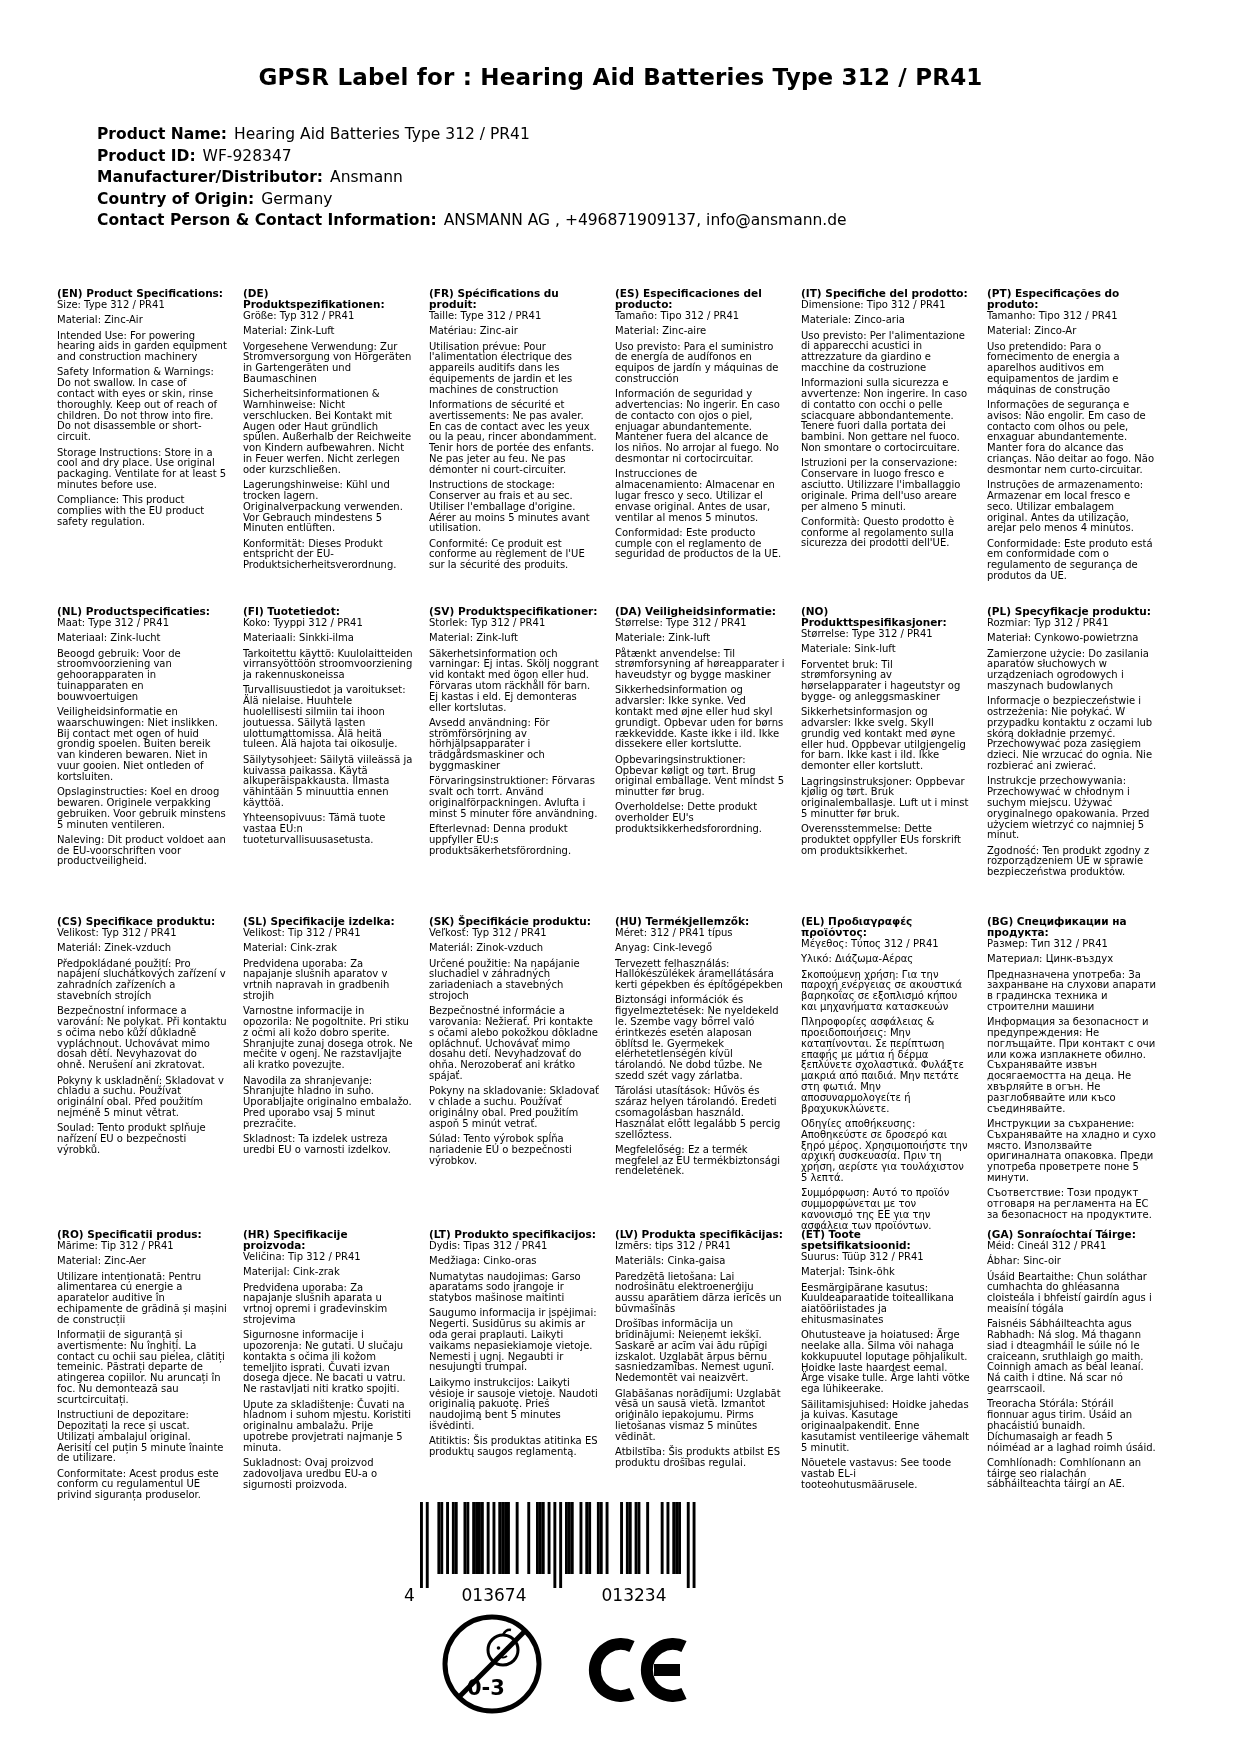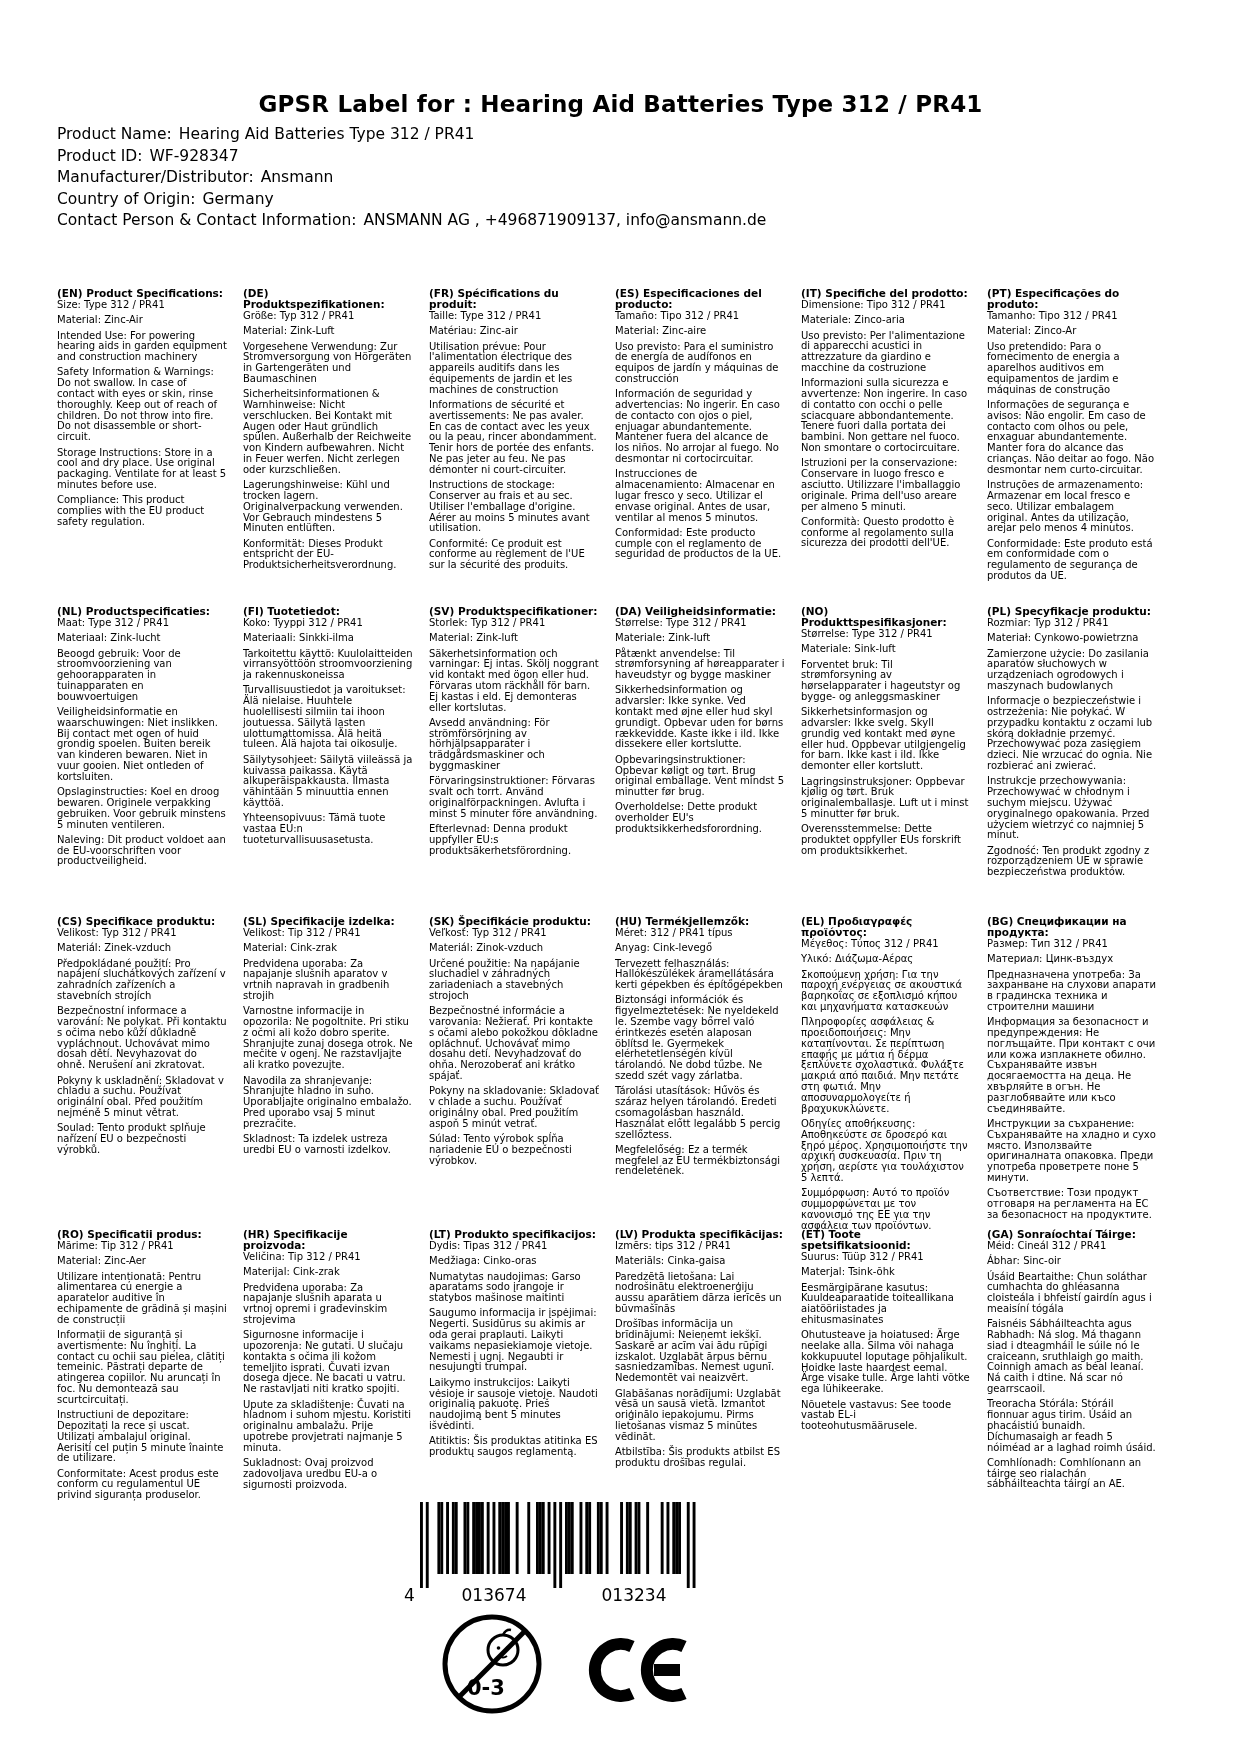--- a/index.html
+++ b/index.html
@@ -2,28 +2,28 @@
 <html><head>
 <meta charset="utf-8">
 <style>
   html,body{margin:0;padding:0;}
   body{
     width:1241px;height:1754px;background:#ffffff;position:relative;
     font-family:"DejaVu Sans", sans-serif;color:#000;
     -webkit-font-smoothing:antialiased;
   }
   .page-title{
-    position:absolute;top:91px;left:0;width:1241px;text-align:center;
+    position:absolute;top:64px;left:0;width:1241px;text-align:center;
     font-size:23px;font-weight:bold;letter-spacing:0.2px;
   }
   .product-info{
     position:absolute;top:124px;left:57px;font-size:15.5px;line-height:21.5px;
   }
   .info-line{white-space:nowrap;}
-  .info-label{font-weight:normal;}
+  .info-label{font-weight:bold;margin-left:40px;}
   .info-value{font-weight:normal;margin-left:7px;margin-top:24px;}
   .spec-grid{
     position:absolute;top:288px;left:57px;width:1150px;
     display:grid;grid-template-columns:repeat(6,170px);column-gap:16px;
     grid-template-rows:318px 310px 313px auto;
   }
   .block{font-size:10px;line-height:10.8px;}
   .block-header{
     font-weight:bold;font-size:10.5px;margin:0 0 1px 0;line-height:11px;
   }
@@ -249,20 +249,21 @@
       <p>Drošības informācija un brīdinājumi: Neieņemt iekšķī. Saskarē ar acīm vai ādu rūpīgi izskalot. Uzglabāt ārpus bērnu sasniedzamības. Nemest ugunī. Nedemontēt vai neaizvērt.</p>
       <p>Glabāšanas norādījumi: Uzglabāt vēsā un sausā vietā. Izmantot oriģinālo iepakojumu. Pirms lietošanas vismaz 5 minūtes vēdināt.</p>
       <p>Atbilstība: Šis produkts atbilst ES produktu drošības regulai.</p>
     </div>
     <div class="block">
       <div class="block-header">(ET) Toote spetsifikatsioonid:</div>
       <p>Suurus: Tüüp 312 / PR41</p>
       <p>Materjal: Tsink-õhk</p>
       <p>Eesmärgipärane kasutus: Kuuldeaparaatide toiteallikana aiatööriistades ja ehitusmasinates</p>
       <p>Ohutusteave ja hoiatused: Ärge neelake alla. Silma või nahaga kokkupuutel loputage põhjalikult. Hoidke laste haardest eemal. Ärge visake tulle. Ärge lahti võtke ega lühikeerake.</p>
+      <p>Säilitamisjuhised: Hoidke jahedas ja kuivas. Kasutage originaalpakendit. Enne kasutamist ventileerige vähemalt 5 minutit.</p>
       <p>Nõuetele vastavus: See toode vastab EL-i tooteohutusmäärusele.</p>
     </div>
     <div class="block">
       <div class="block-header">(GA) Sonraíochtaí Táirge:</div>
       <p>Méid: Cineál 312 / PR41</p>
       <p>Ábhar: Sinc-oir</p>
       <p>Úsáid Beartaithe: Chun soláthar cumhachta do ghléasanna cloisteála i bhfeistí gairdín agus i meaisíní tógála</p>
       <p>Faisnéis Sábháilteachta agus Rabhadh: Ná slog. Má thagann siad i dteagmháil le súile nó le craiceann, sruthlaigh go maith. Coinnigh amach as béal leanaí. Ná caith i dtine. Ná scar nó gearrscaoil.</p>
       <p>Treoracha Stórála: Stóráil fionnuar agus tirim. Úsáid an phacáistiú bunaidh. Díchumasaigh ar feadh 5 nóiméad ar a laghad roimh úsáid.</p>
       <p>Comhlíonadh: Comhlíonann an táirge seo rialachán sábháilteachta táirgí an AE.</p>

